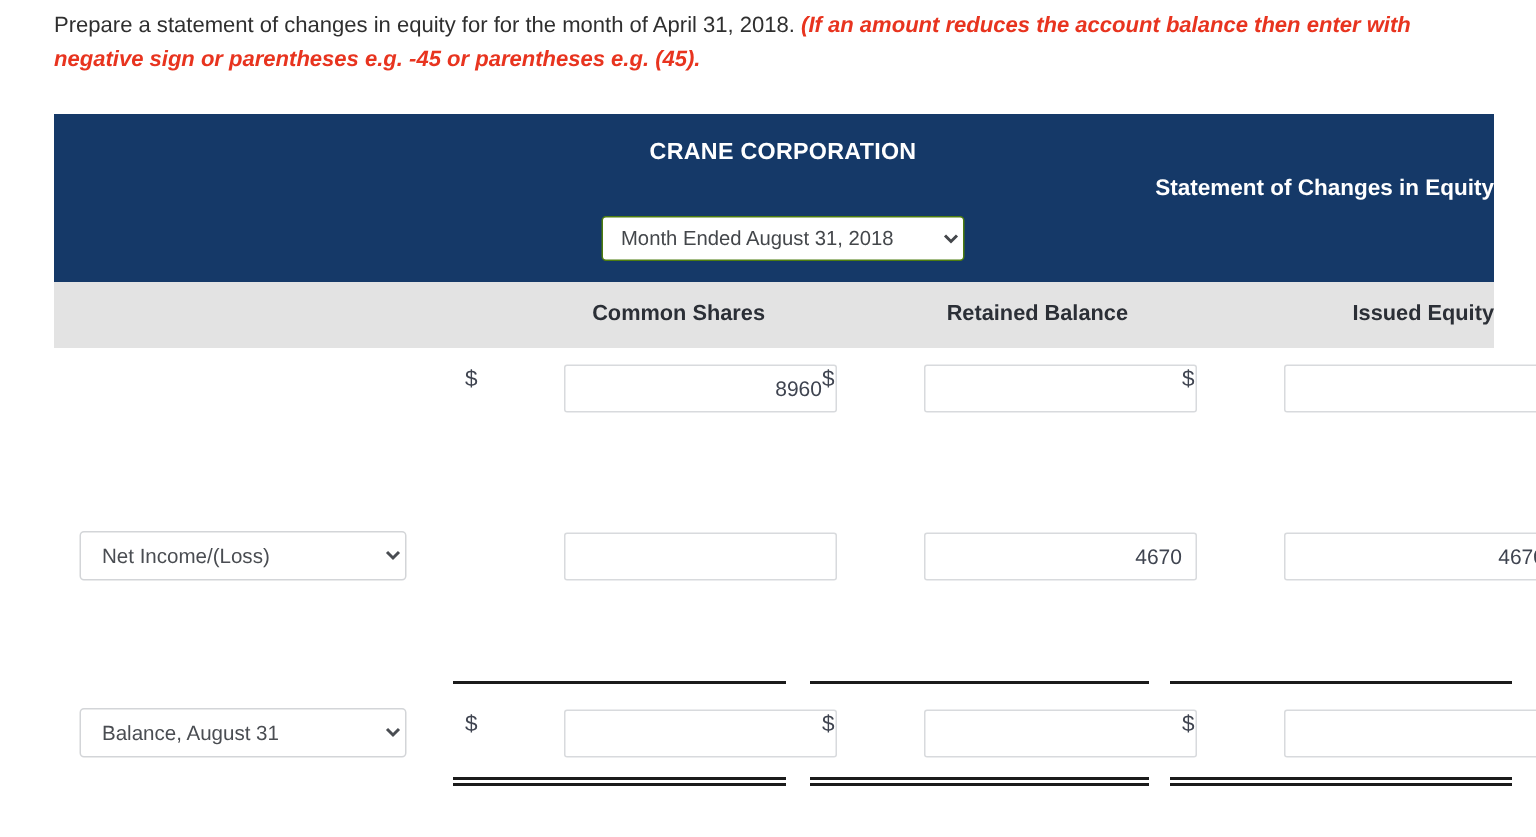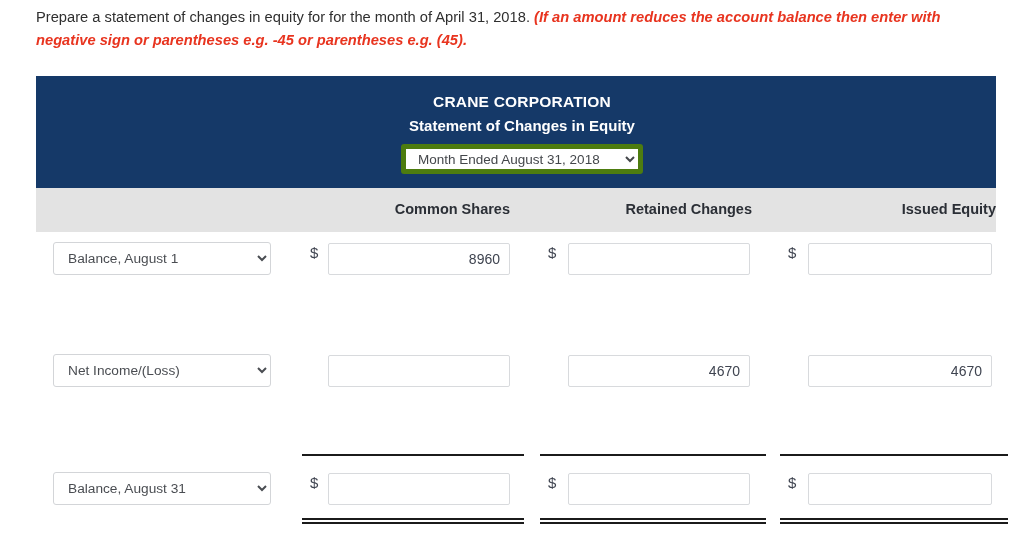--- a/index.html
+++ b/index.html
@@ -52,32 +52,33 @@
     font-size: 15.5px;
     font-weight: 700;
     letter-spacing: .2px;
     line-height: 1.35;
   }
   .statement-title {
     font-size: 15px;
     font-weight: 700;
     line-height: 1.4;
     margin-top: 2px;
+    text-align: right;
   }
   .period-select-wrap {
     margin-top: 8px;
   }
   select.period-select {
     width: 242px;
     height: 30px;
     font-family: "Liberation Sans", sans-serif;
     font-size: 13.5px;
     color: #44474b;
     background: #ffffff;
-    border: 5px solid #4d7c0f;
+    border: 1px solid #4d7c0f;
     border-radius: 3px;
     padding: 2px 6px 2px 8px;
     text-align: left;
     box-sizing: border-box;
   }
 
   .col-head-row {
     background: #e3e3e3;
     height: 44px;
     position: relative;
@@ -146,20 +147,21 @@
     height: 32px;
     font-family: "Liberation Sans", sans-serif;
     font-size: 14px;
     color: #3f4450;
     background: #ffffff;
     border: 1px solid #d8dadd;
     border-radius: 2px;
     text-align: right;
     padding: 2px 9px 2px 6px;
     box-sizing: border-box;
+    margin-left: 48px;
   }
   input.amount.a1 { left: 292px; width: 182px; }
   input.amount.a2 { left: 532px; width: 182px; }
   input.amount.a3 { left: 772px; width: 184px; }
 
   
   .rule {
     position: absolute;
     height: 0;
     border-top: 2px solid #1b1b1b;
@@ -194,30 +196,27 @@
     <div class="statement-title">Statement of Changes in Equity</div>
     <div class="period-select-wrap">
       <select class="period-select">
         <option>Month Ended August 31, 2018</option>
       </select>
     </div>
   </div>
 
   <div class="col-head-row">
     <div class="col-head c1">Common Shares</div>
-    <div class="col-head c2">Retained Changes</div>
+    <div class="col-head c2">Retained Balance</div>
     <div class="col-head c3">Issued Equity</div>
   </div>
 
   <div class="card-body">
 
     <div class="row r0">
-      <select class="line-select">
-        <option>Balance, August 1</option>
-      </select>
       <span class="dollar d1">$</span>
       <input class="amount a1" type="text" value="8960" style="">
       <span class="dollar d2">$</span>
       <input class="amount a2" type="text" value="" style="">
       <span class="dollar d3">$</span>
       <input class="amount a3" type="text" value="" style="">
     </div>
 
 
     <div class="row r2">

